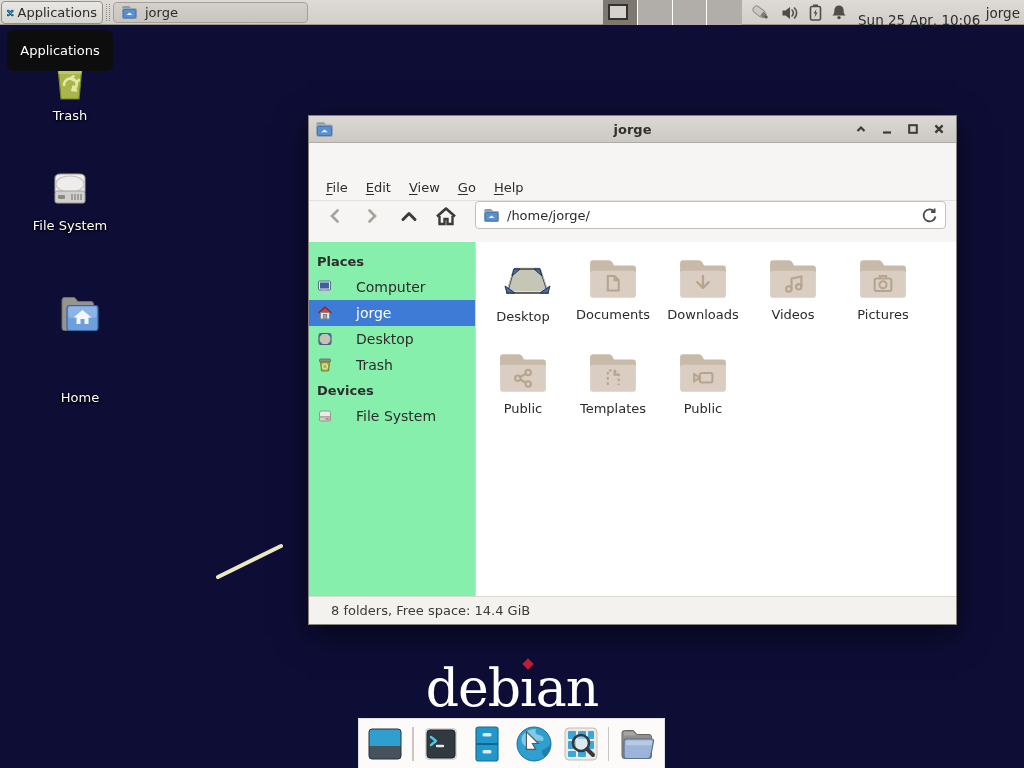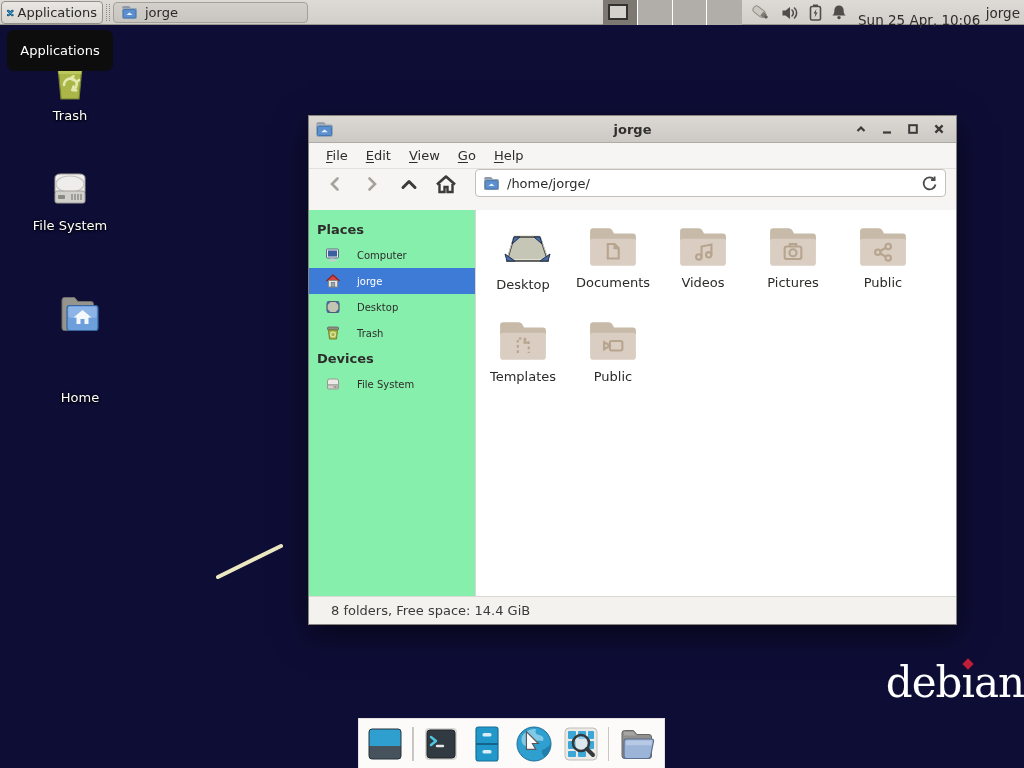--- a/index.html
+++ b/index.html
@@ -53,49 +53,49 @@
             display:flex; flex-direction:column; z-index:10; }
   .titlebar { height:27px; background:linear-gradient(#dcd9d5,#ccc9c4); border-bottom:1px solid #aeaba6;
               display:flex; align-items:center; position:relative; }
   .titlebar .win-icon { margin-left:6px; }
   .titlebar .title { position:absolute; left:0; right:0; text-align:center; font-size:13px;
                      font-weight:bold; color:#2f2f2d; pointer-events:none; }
   .win-buttons { margin-left:auto; display:flex; align-items:center; gap:9px; padding-right:9px; }
   .win-btn { width:17px; height:17px; display:flex; align-items:center; justify-content:center; }
 
   .menubar { height:26px; background:#f6f5f3; border-bottom:1px solid #e3e1dd;
-             display:flex; align-items:center; padding-left:8px; }
+             display:flex; align-items:center; padding-left:8px;margin-top:32px; }
   .menu-item { font-size:13px; color:#2e2d2b; padding:4px 9px; }
   .menu-item u { text-decoration:underline; text-underline-offset:2px; }
 
   .toolbar { height:41px; background:#f6f5f3; display:flex; align-items:flex-start; padding:0 10px; gap:5px; }
   .tool-btn { width:32px; height:30px; display:flex; align-items:center; justify-content:center; border-radius:4px; }
   .pathbar { flex:1; height:28px; margin-left:8px; background:#fff; border:1px solid #c3c0ba; border-radius:4px;
              display:flex; align-items:center; padding:0 7px; gap:7px; }
   .pathbar .path-text { flex:1; font-size:13px; color:#2a2a28; }
 
   .win-body { flex:1; display:flex; min-height:0; }
   .sidebar { width:167px; background:#86efac; border-right:1px solid #d9d7d2; padding-top:7px; }
   .side-header { height:25px; display:flex; align-items:center; padding-left:8px;
                  font-size:13px; font-weight:bold; color:#2e2d2b; }
-  .side-item { height:26px; display:flex; align-items:center; gap:16px; padding-left:16px;
-               font-size:10px; color:#2e2d2b; }
+  .side-item { height:26px; display:flex; align-items:center; gap:23px; padding-left:8px;
+               font-size:14px; color:#2e2d2b; }
   .side-item.selected { background:#3d7bd7; color:#fff; }
 
   .main-view { flex:1; background:#ffffff; padding:14px 0 0 2px; display:flex; flex-wrap:wrap;
                align-content:flex-start; }
   .folder-cell { width:90px; height:94px; display:flex; flex-direction:column; align-items:center; }
   .folder-cell .lbl { margin-top:7px; font-size:13px; color:#2b2b29; }
 
   .statusbar { height:28px; background:#f3f2ef; border-top:1px solid #dbd9d4;
                display:flex; align-items:center; padding-left:22px; font-size:13px; color:#3b3a38; }
 
   
-  .debian { position:absolute; left:0; top:658px; width:1024px; text-align:right; z-index:3;
-            font-family:"DejaVu Serif","Liberation Serif",serif; font-size:42px; color:#fff;
+  .debian { position:absolute; left:0; top:658px; width:1024px; text-align:center; z-index:3;
+            font-family:"DejaVu Serif","Liberation Serif",serif; font-size:52px; color:#fff;
             letter-spacing:-1px; }
   .debian .iwrap { position:relative; display:inline-block; }
   .debian .diamond { position:absolute; left:50%; top:2px; width:8px; height:8px; background:#c01f3a;
                      transform:translateX(-50%) rotate(45deg); }
 
   
   .dock { position:absolute; left:358px; top:718px; width:307px; height:50px; background:#fcfbfa;
           border:1px solid #e3e1dd; border-bottom:none; display:flex; align-items:center;
           padding:0 7px; gap:8px; z-index:20; }
   .dock-sep { width:2px; height:34px; background:#c9c6c1; }
@@ -364,20 +364,30 @@
             <path d="M2 16 V7 q0-3 3-3 h15 q2 0 3 1.5 L25 9 h18 q3 0 3 3 v4 z" fill="#c8baa8"></path>
             <rect x="2" y="14" width="44" height="26" rx="3" fill="#d9cec1"></rect>
             <g stroke="#b7a48f" stroke-width="2" fill="none">
               <path d="M19 19 h6.5 l4 4 v10 h-10.5 z"></path>
               <path d="M25.5 19 v4 h4"></path>
             </g>
           </svg>
           <div class="lbl">Documents</div>
         </div>
 
+        <div class="folder-cell">
+          <svg width="50" height="44" viewBox="0 0 48 42">
+            <path d="M2 16 V7 q0-3 3-3 h15 q2 0 3 1.5 L25 9 h18 q3 0 3 3 v4 z" fill="#c8baa8"></path>
+            <rect x="2" y="14" width="44" height="26" rx="3" fill="#d9cec1"></rect>
+            <g stroke="#b7a48f" stroke-width="2.2" fill="none" stroke-linecap="round" stroke-linejoin="round">
+              <path d="M24 19 v11 M18.5 25 L24 30.5 L29.5 25"></path>
+            </g>
+          </svg>
+          <div class="lbl">Downloads</div>
+        </div>
 
         <div class="folder-cell">
           <svg width="50" height="44" viewBox="0 0 48 42">
             <path d="M2 16 V7 q0-3 3-3 h15 q2 0 3 1.5 L25 9 h18 q3 0 3 3 v4 z" fill="#c8baa8"></path>
             <rect x="2" y="14" width="44" height="26" rx="3" fill="#d9cec1"></rect>
             <g stroke="#b7a48f" stroke-width="2" fill="none">
               <circle cx="20" cy="31.5" r="2.6"></circle>
               <circle cx="29.5" cy="29.5" r="2.6"></circle>
               <path d="M22.6 31.5 V21.5 L32.1 19.5 V29.5"></path>
             </g>

